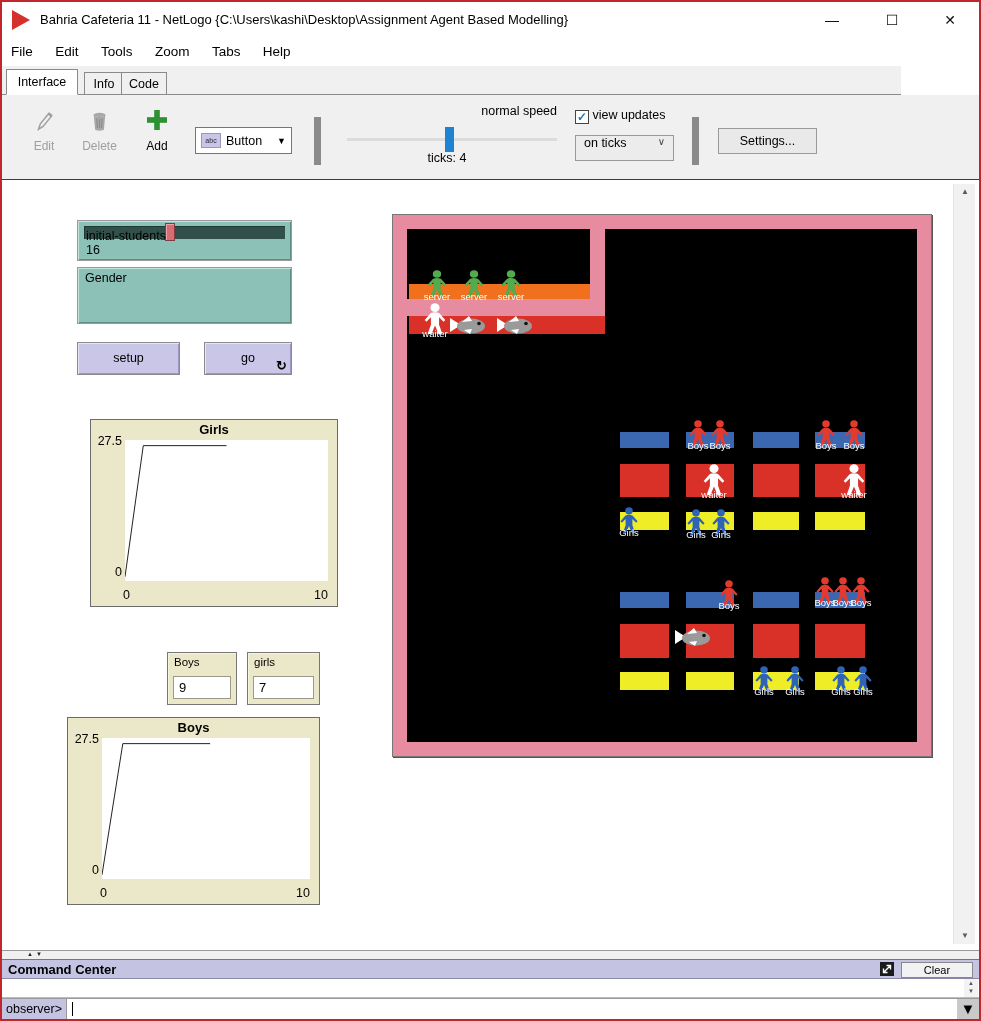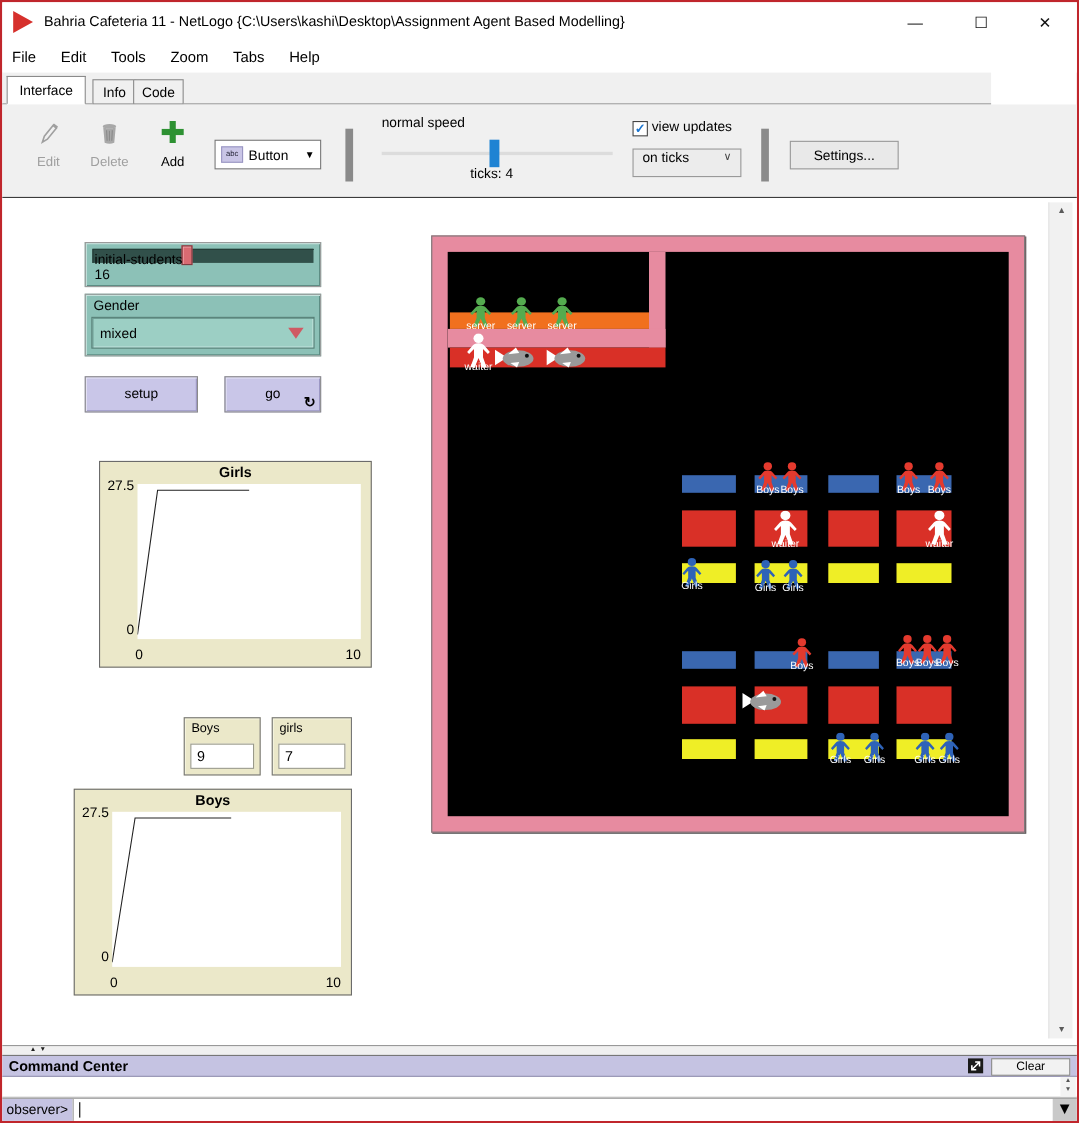--- a/index.html
+++ b/index.html
@@ -42,21 +42,21 @@
   .tool { position:absolute; text-align:center; }
   .tool .tlabel { font-size:12px; margin-top:2px; }
   .gray { color:#9f9f9f; }
   #widget-combo { position:absolute; left:193px; top:32px; width:97px; height:27px;
                   background:#fff; border:1px solid #767676; font-size:12.5px;
                   display:flex; align-items:center; padding:0 5px; gap:5px; }
   #widget-combo .chip { width:20px; height:15px; background:#c9c5e6; border:1px solid #9a96c2;
                         font-size:7px; line-height:14px; text-align:center; color:#223; }
   #widget-combo .caret { margin-left:auto; font-size:9px; }
   .vsep { position:absolute; top:22px; width:7px; height:48px; background:#8a8a8a; }
-  #speed-label { position:absolute; left:345px; top:9px; width:210px; text-align:left; font-size:12.5px; }
+  #speed-label { position:absolute; left:345px; top:9px; width:210px; text-align:right; font-size:12.5px; }
   #speed-track { position:absolute; left:345px; top:43px; width:210px; height:3px; background:#dcdcdc; }
   #speed-thumb { position:absolute; left:98px; top:-11px; width:9px; height:25px; background:#1f83d3; }
   #ticks-label { position:absolute; left:345px; top:56px; width:200px; text-align:center; font-size:12.5px; }
   #view-updates { position:absolute; left:573px; top:13px; font-size:12.5px; }
   #view-updates .box { display:inline-block; width:14px; height:14px; border:1px solid #444;
                        background:#fff; vertical-align:-2px; text-align:center;
                        line-height:13px; font-size:12px; color:#1b75d0; font-weight:bold; }
   #update-mode { position:absolute; left:573px; top:40px; width:99px; height:26px;
                  background:#ececec; border:1px solid #999; font-size:12.5px;
                  display:flex; align-items:flex-start; padding:0 8px; }
@@ -244,24 +244,20 @@
       <div class="handle" style="left: calc(42% - 3px);"></div>
     </div>
     <div class="srow">
       <span>initial-students</span>
       <span>16</span>
     </div>
   </div>
 
   <div class="nl-chooser abs" style="left:75px; top:87px; width:215px; height:57px;">
     <div class="clabel">Gender</div>
-    <div class="cbox">
-      <span>mixed</span>
-      <span class="tri"></span>
-    </div>
   </div>
 
   <div class="nl-button abs" style="left:75px; top:162px; width:103px; height:33px;">
     <span>setup</span>
   </div>
   <div class="nl-button abs" style="left:202px; top:162px; width:88px; height:33px;">
     <span>go</span>
     <span class="forever">↻</span>
   </div>
 

